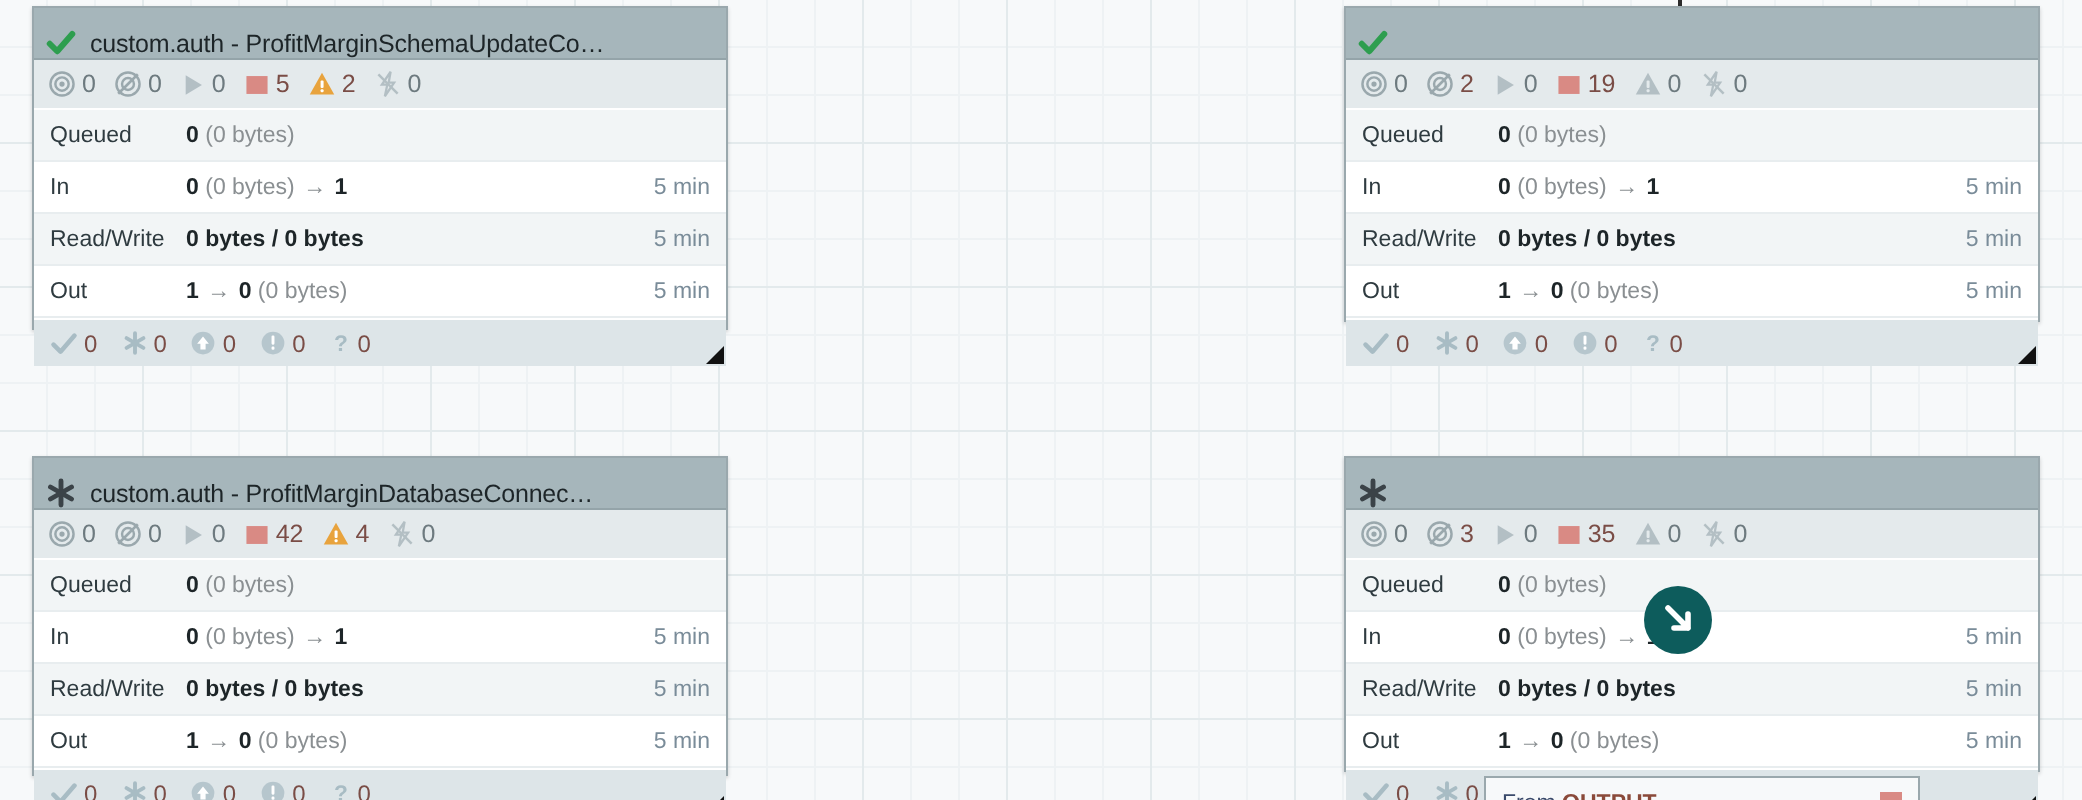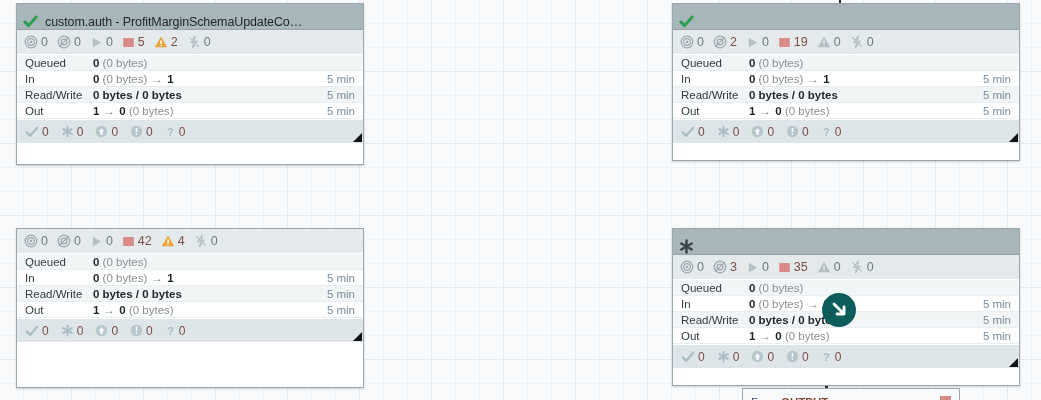--- a/index.html
+++ b/index.html
@@ -47,21 +47,21 @@
     border-bottom:1px solid #ffffff;
     box-sizing:border-box;
   }
   .stat{display:flex;align-items:center;gap:3px;margin-right:6px;}
   .stat .num{font-size:12.5px;color:#7a4d46;font-weight:400;}
   .stat .num.gray{color:#6d7a7f;}
 
   
   .rows{background:#fff;}
   .row{
-    display:flex;align-items:center;height:16px;
+    display:flex;align-items:center;height:26px;
     font-size:11.5px;color:#2f3b40;
     border-bottom:1px solid #e8edef;
     padding:0 8px;box-sizing:border-box;
   }
   .row.alt{background:#f2f5f6;}
   .row .lbl{width:68px;flex:0 0 68px;color:#2f3b40;}
   .row .val{flex:1;color:#8a8f92;}
   .row .val b{color:#1d2528;font-weight:bold;}
   .row .val .arrow{color:#8a8f92;padding:0 1px;}
   .row .time{color:#7a8c99;font-size:11.5px;text-align:right;}
@@ -381,20 +381,32 @@
               <text x="6" y="13" font-size="14" font-family="Liberation Sans, sans-serif" font-weight="bold" fill="#a8bcc4" text-anchor="middle">?</text>
             </svg>
           </span>
         <span class="num">0</span>
       </span>
       <span class="resize"></span>
     </div>
   </div>
 
   <div class="card" style="left:16px;top:228px;width:348px;height:160px;">
+    <div class="card-header">
+      <span>
+        <svg width="15" height="15" viewBox="0 0 16 16">
+            <g stroke="#3b4348" stroke-width="2.6" stroke-linecap="round">
+              <line x1="8" y1="1.6" x2="8" y2="14.4"></line>
+              <line x1="2.4" y1="4.8" x2="13.6" y2="11.2"></line>
+              <line x1="2.4" y1="11.2" x2="13.6" y2="4.8"></line>
+            </g>
+          </svg>
+      </span>
+      <span class="card-title">custom.auth - ProfitMarginDatabaseConnec…</span>
+    </div>
     <div class="card-stats">
       <span class="stat">
         <span>
             <svg width="14" height="14" viewBox="0 0 16 16">
               <circle cx="8" cy="8" r="6.6" fill="none" stroke="#9aa8ad" stroke-width="1.4"></circle>
               <circle cx="8" cy="8" r="3.8" fill="none" stroke="#9aa8ad" stroke-width="1.4"></circle>
               <circle cx="8" cy="8" r="1.5" fill="#9aa8ad"></circle>
             </svg>
           </span>
         <span class="num gray">0</span>

